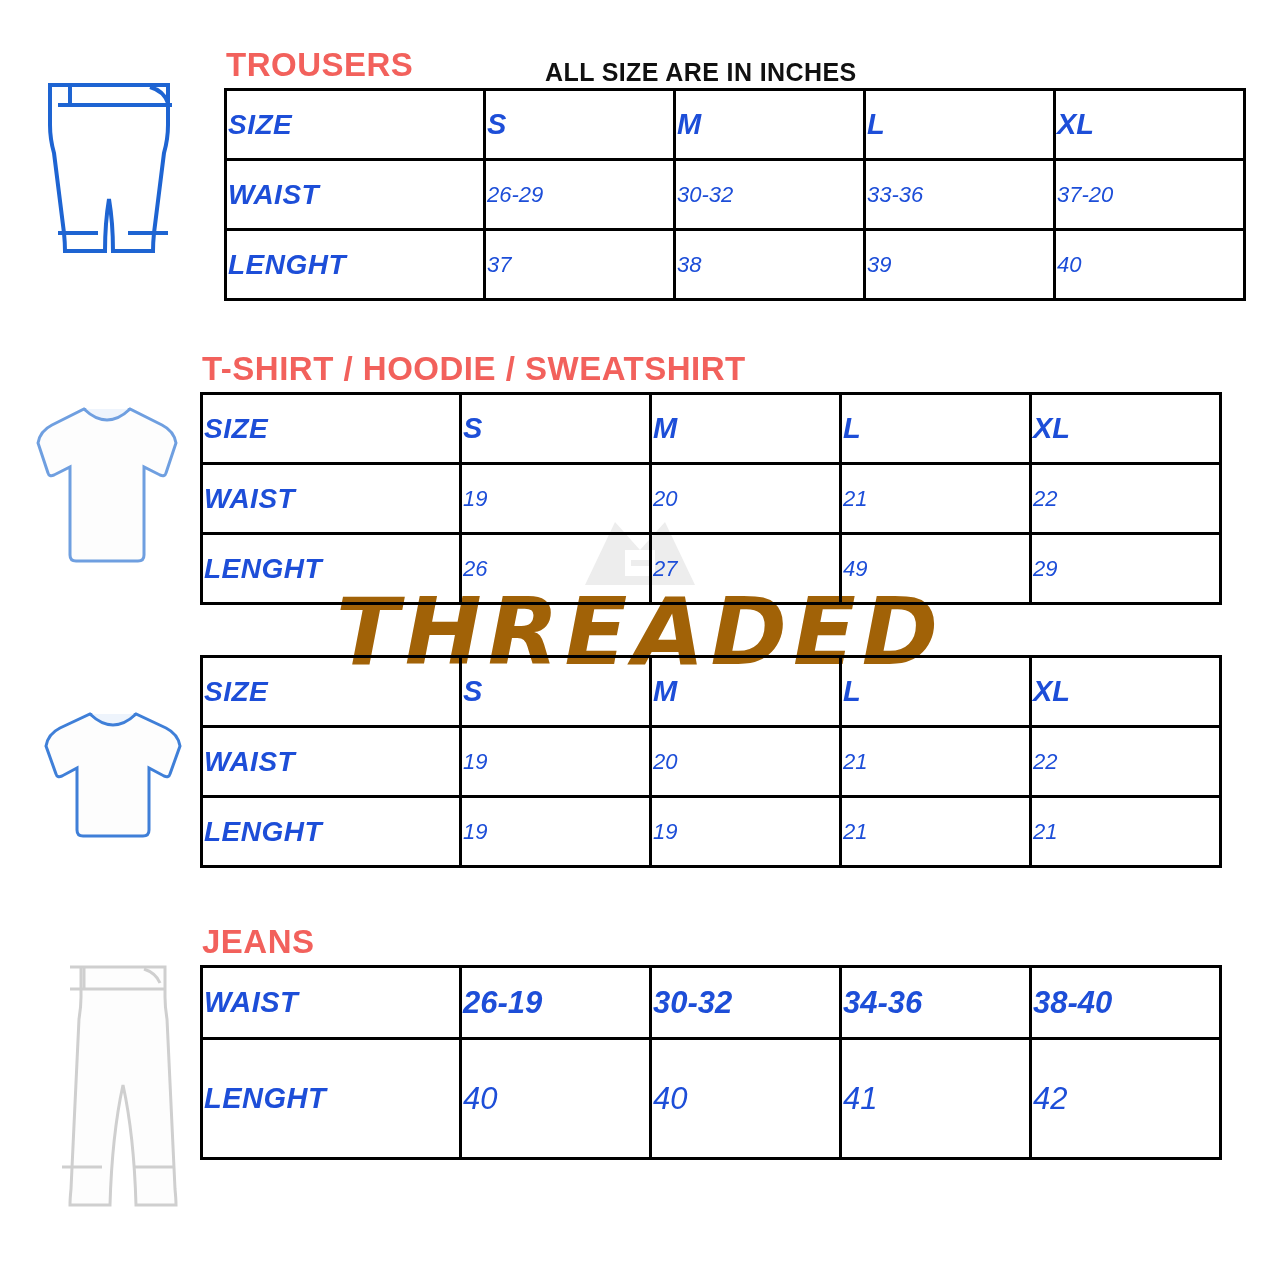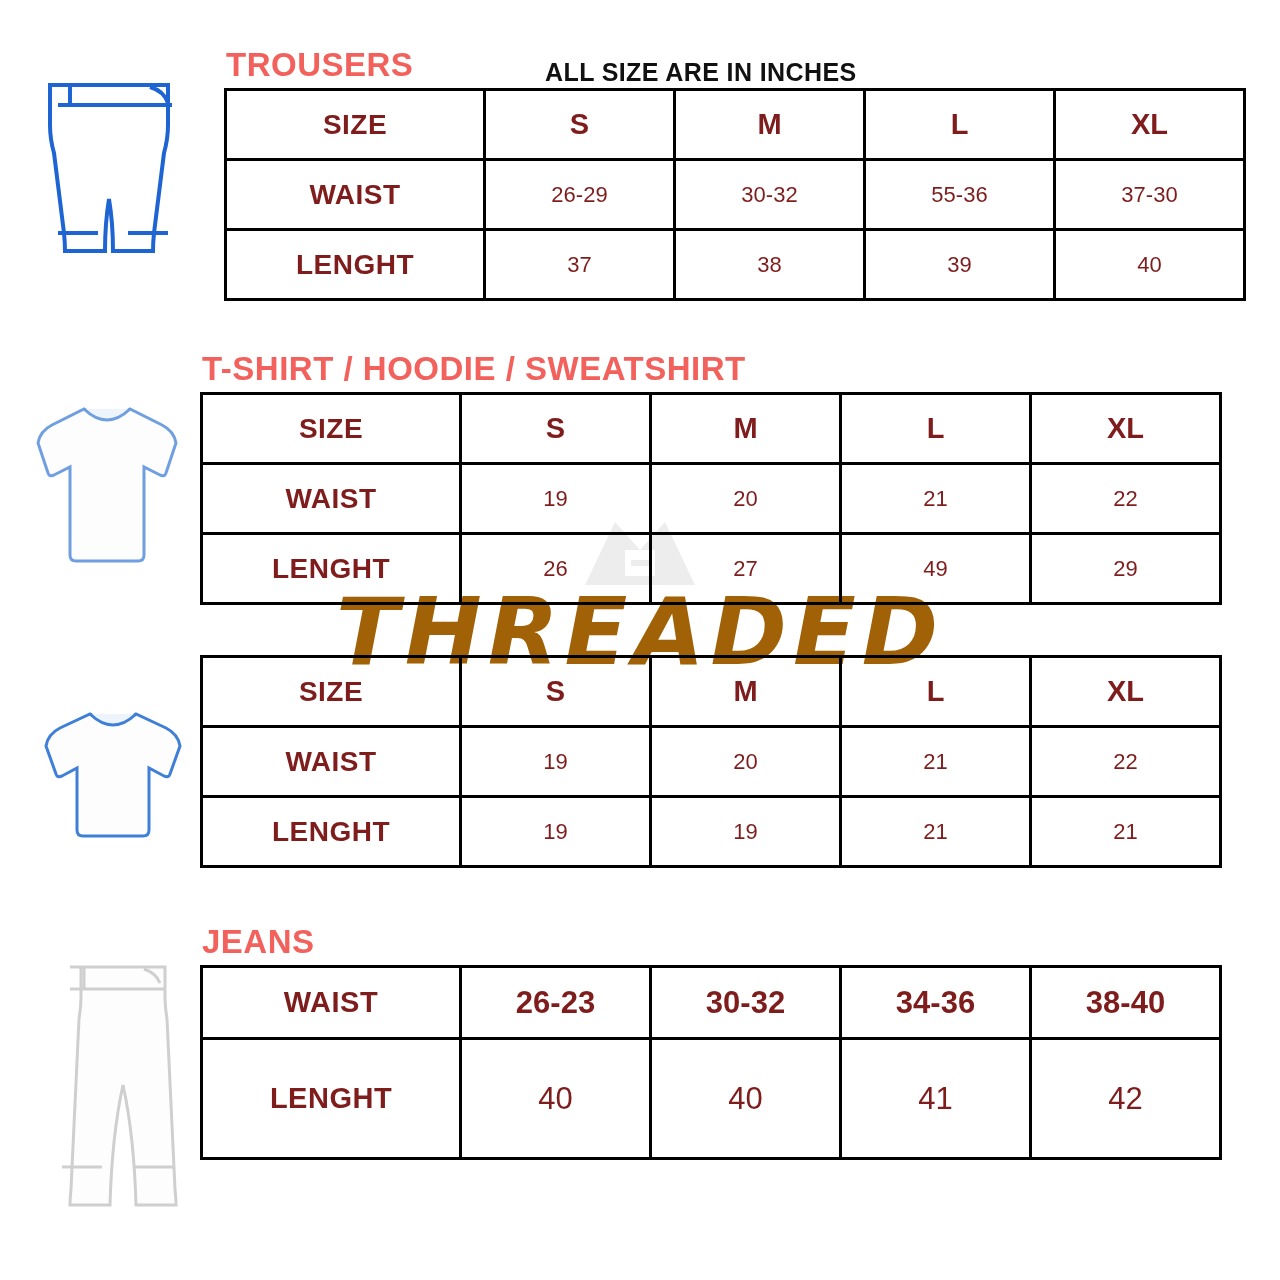--- a/index.html
+++ b/index.html
@@ -69,24 +69,24 @@
   }
 
   
   table.size {
     border-collapse: collapse;
     background: transparent;
     table-layout: fixed;
   }
   table.size td {
     border: 3px solid #000;
-    text-align: center;
     vertical-align: middle;
-    color: #7f1d1d;
+    color: #1d4ed8;
     background: transparent;
+    font-style: italic;
   }
   table.size td.lbl {
     font-weight: bold;
     font-size: 28px;
     letter-spacing: 0.5px;
   }
   table.size td.hd {
     font-weight: bold;
     font-size: 29px;
   }
@@ -148,22 +148,22 @@
         <td class="lbl w-lbl">SIZE</td>
         <td class="hd w-col">S</td>
         <td class="hd w-col">M</td>
         <td class="hd w-col">L</td>
         <td class="hd w-col">XL</td>
       </tr>
       <tr class="row-h">
         <td class="lbl">WAIST</td>
         <td class="val">26-29</td>
         <td class="val">30-32</td>
-        <td class="val">55-36</td>
-        <td class="val">37-30</td>
+        <td class="val">33-36</td>
+        <td class="val">37-20</td>
       </tr>
       <tr class="row-h">
         <td class="lbl">LENGHT</td>
         <td class="val">37</td>
         <td class="val">38</td>
         <td class="val">39</td>
         <td class="val">40</td>
       </tr>
     </tbody>
       </table>
@@ -256,21 +256,21 @@
       </g>
     </svg>
   </div>
 
   <div class="section" style="left:200px; top:925px;">
     <div class="sec-title">JEANS</div>
     <table class="size jeans">
       <tbody>
           <tr class="jeans-row1">
         <td class="lbl w-lbl">WAIST</td>
-        <td class="hd w-col">26-23</td>
+        <td class="hd w-col">26-19</td>
         <td class="hd w-col">30-32</td>
         <td class="hd w-col">34-36</td>
         <td class="hd w-col">38-40</td>
       </tr>
       <tr class="jeans-row2">
         <td class="lbl">LENGHT</td>
         <td class="val">40</td>
         <td class="val">40</td>
         <td class="val">41</td>
         <td class="val">42</td>

